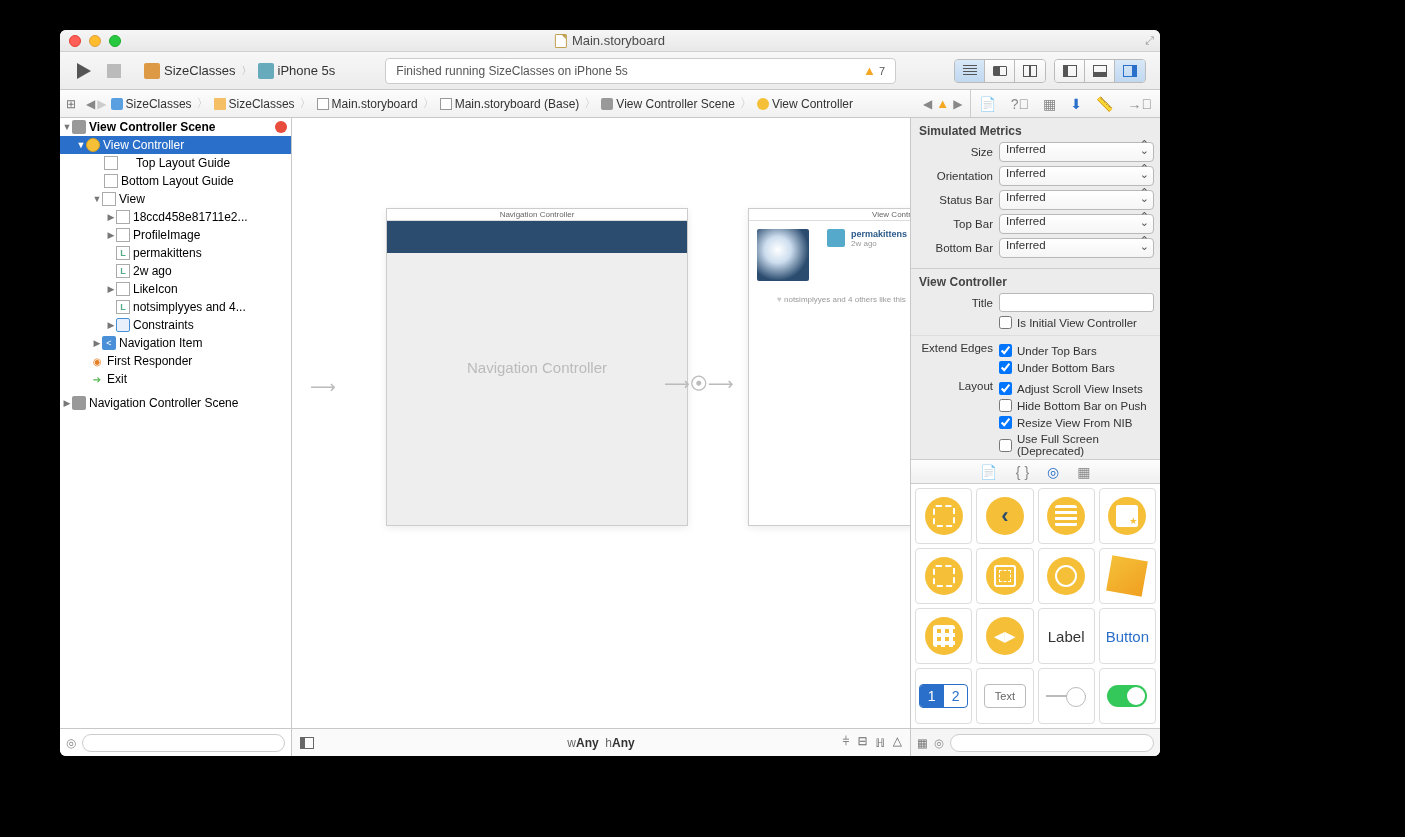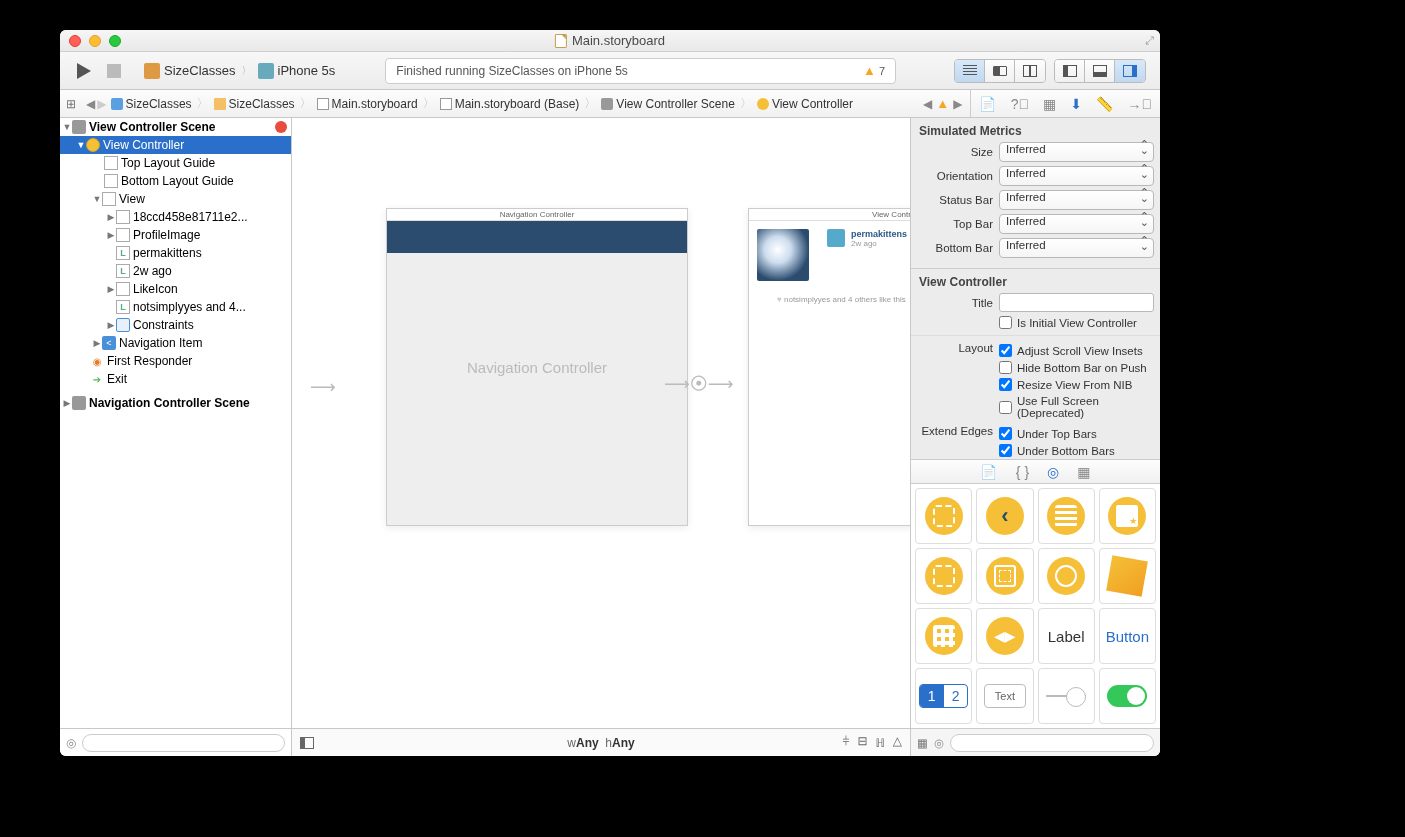--- a/index.html
+++ b/index.html
@@ -271,21 +271,21 @@
           <span class="disclosure">▼</span>
             <span class="ico scene"></span>
           <span style="font-weight:600;">View Controller Scene</span>
           <span class="stop-circ"></span>
         </div>
         <div class="row selected" style="padding-left:16px;">
           <span class="disclosure">▼</span>
             <span class="ico vc"></span>
           <span>View Controller</span>
         </div>
-        <div class="row" style="padding-left:44px;">
+        <div class="row" style="padding-left:44px;gap:15px;">
           <span class="ico guide"></span>
             <span>Top Layout Guide</span>
         </div>
         <div class="row" style="padding-left:44px;">
           <span class="ico guide"></span>
             <span>Bottom Layout Guide</span>
         </div>
         <div class="row" style="padding-left:32px;">
           <span class="disclosure">▼</span>
             <span class="ico view"></span>
@@ -332,21 +332,21 @@
           <span class="ico resp">◉</span>
             <span>First Responder</span>
         </div>
         <div class="row" style="padding-left:30px;">
           <span class="ico exit">➔</span>
             <span>Exit</span>
         </div>
         <div class="row" style="padding-left:2px; margin-top:6px;">
           <span class="disclosure">▶</span>
             <span class="ico scene"></span>
-          <span style="font-weight:700;">Navigation Controller Scene</span>
+          <span style="font-weight:400;">Navigation Controller Scene</span>
         </div>
       </div>
       <div class="outline-foot">
         <span style="color:#888;">◎</span>
         <div class="filter"></div>
       </div>
     </div>
 
     <div class="canvas">
       <span class="segue-arrow" style="left:18px; top:258px;">⟶</span>
@@ -417,20 +417,34 @@
           <div class="insp-header">View Controller</div>
           <div class="insp-row">
               <span class="insp-label">Title</span>
               <div class="insp-input"></div>
             </div>
           <label class="insp-check">
               <input type="checkbox" style="">
               <span>Is Initial View Controller</span>
             </label>
           <div style="height:1px; background:#ddd; margin:4px 0;"></div>
+          <div class="insp-row" style="align-items:flex-start;">
+            <span class="insp-label">Extend Edges</span>
+            <div style="flex:1;">
+              <label class="insp-check" style="padding-left:0;">
+                  <input type="checkbox" checked="" style="">
+                  <span>Under Top Bars</span>
+                </label>
+              <label class="insp-check" style="padding-left:0;">
+                  <input type="checkbox" checked="" style="">
+                  <span>Under Bottom Bars</span>
+                </label>
+
+            </div>
+          </div>
           <div class="insp-row" style="align-items:flex-start;">
             <span class="insp-label">Layout</span>
             <div style="flex:1;">
               <label class="insp-check" style="padding-left:0;">
                   <input type="checkbox" checked="" style="">
                   <span>Adjust Scroll View Insets</span>
                 </label>
               <label class="insp-check" style="padding-left:0;">
                   <input type="checkbox" style="">
                   <span>Hide Bottom Bar on Push</span>
@@ -438,34 +452,20 @@
               <label class="insp-check" style="padding-left:0;">
                   <input type="checkbox" checked="" style="">
                   <span>Resize View From NIB</span>
                 </label>
               <label class="insp-check" style="padding-left:0;">
                   <input type="checkbox" style="">
                   <span>Use Full Screen (Deprecated)</span>
                 </label>
             </div>
           </div>
-          <div class="insp-row" style="align-items:flex-start;">
-            <span class="insp-label">Extend Edges</span>
-            <div style="flex:1;">
-              <label class="insp-check" style="padding-left:0;">
-                  <input type="checkbox" checked="" style="">
-                  <span>Under Top Bars</span>
-                </label>
-              <label class="insp-check" style="padding-left:0;">
-                  <input type="checkbox" checked="" style="">
-                  <span>Under Bottom Bars</span>
-                </label>
-
-            </div>
-          </div>
         </div>
       </div>
 
       <div class="library">
         <div class="lib-tabs">
           <span class="lib-tab">📄</span>
           <span class="lib-tab">{ }</span>
           <span class="lib-tab active">◎</span>
           <span class="lib-tab">▦</span>
         </div>

